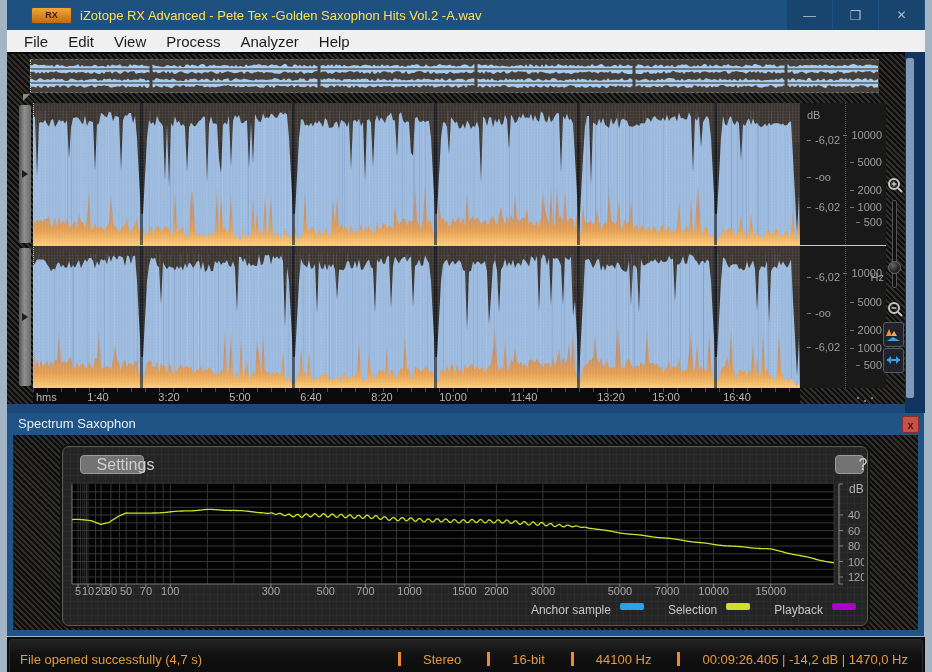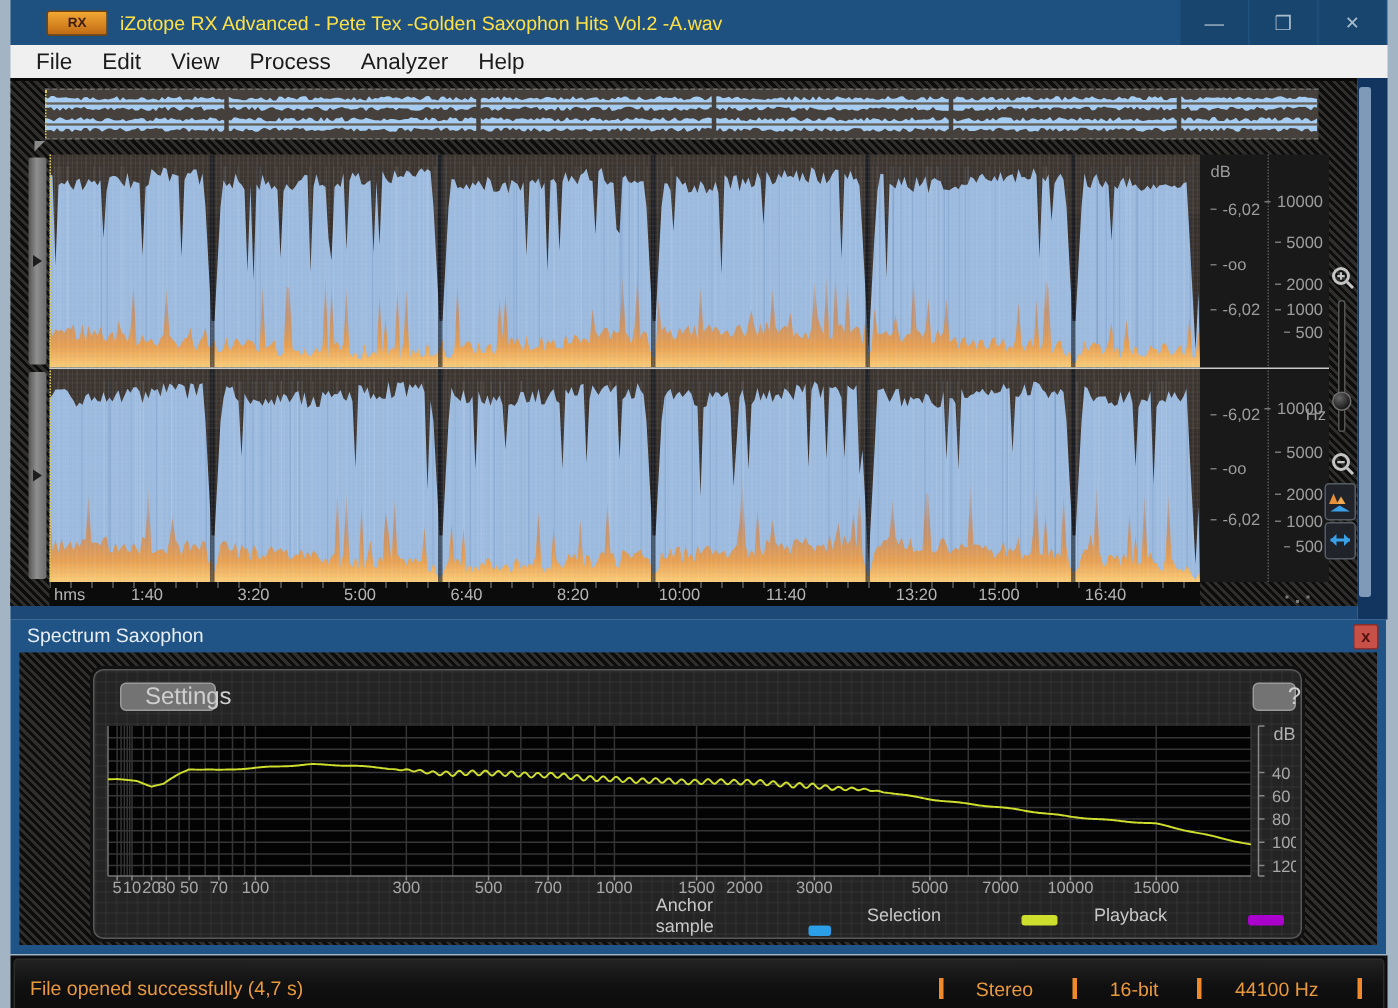--- a/index.html
+++ b/index.html
@@ -84,21 +84,21 @@
     background-image:linear-gradient(rgba(255,255,255,.03) 1px, transparent 1px),
                      linear-gradient(90deg, rgba(255,255,255,.03) 1px, transparent 1px);
     background-size:7px 7px; border:1px solid #585858; border-radius:7px; box-shadow:0 0 0 2px #121212; }
   .sa-btn { background:#737373; border:1px solid #9a9a9a; border-radius:4px; color:#cfcfcf; font-size:16px;
     display:flex; align-items:center; justify-content:center;padding-left:27px; }
   .settings-btn { left:80px; top:455px; width:64px; height:19px; }
   .help-btn { left:835px; top:455px; width:19px; height:19px; }
   #sa-plot { left:64px; top:477px; }
 
   .legend { left:420px; top:601px; width:436px; height:18px; display:flex; justify-content:flex-end; align-items:center; }
-  .legend-item { display:flex; align-items:flex-end; margin-left:24px;gap:45px; }
+  .legend-item { display:flex; align-items:flex-start; margin-left:24px; }
   .legend-label { color:#c8c8c8; font-size:12px; margin-right:9px; }
   .swatch { width:24px; height:7px; border-radius:2px; background:#888; }
 
   
   .statusbar { left:7px; top:637px; width:918px; height:45px; background:#0d0d0d; }
   .sb-inner { position:absolute; left:2px; top:2px; right:2px; bottom:3px; border:1px solid #2c2c2c; border-radius:3px;
     background:linear-gradient(#222 0,#101010 45%,#0b0b0b); }
   .sb-msg { position:absolute; left:10px; top:50%; transform:translateY(-50%); color:#e8993c; font-size:13px; }
   .sb-right { position:absolute; right:14px; top:0; height:100%; display:flex; align-items:center; }
   .sb-sep { width:3px; height:14px; background:#f08a28; margin:0 0 0 26px; }
@@ -678,16 +678,17 @@
     <div class="sb-inner">
       <span class="sb-msg">File opened successfully (4,7 s)</span>
       <div class="sb-right">
         <div class="sb-sep"></div>
         <span class="sb-field">Stereo</span>
         <div class="sb-sep"></div>
         <span class="sb-field">16-bit</span>
         <div class="sb-sep"></div>
         <span class="sb-field">44100 Hz</span>
         <div class="sb-sep"></div>
+        <span class="sb-field">00:09:26.405 | -14,2 dB | 1470,0 Hz</span>
       </div>
     </div>
   </div>
 </div>
 
 </body></html>

